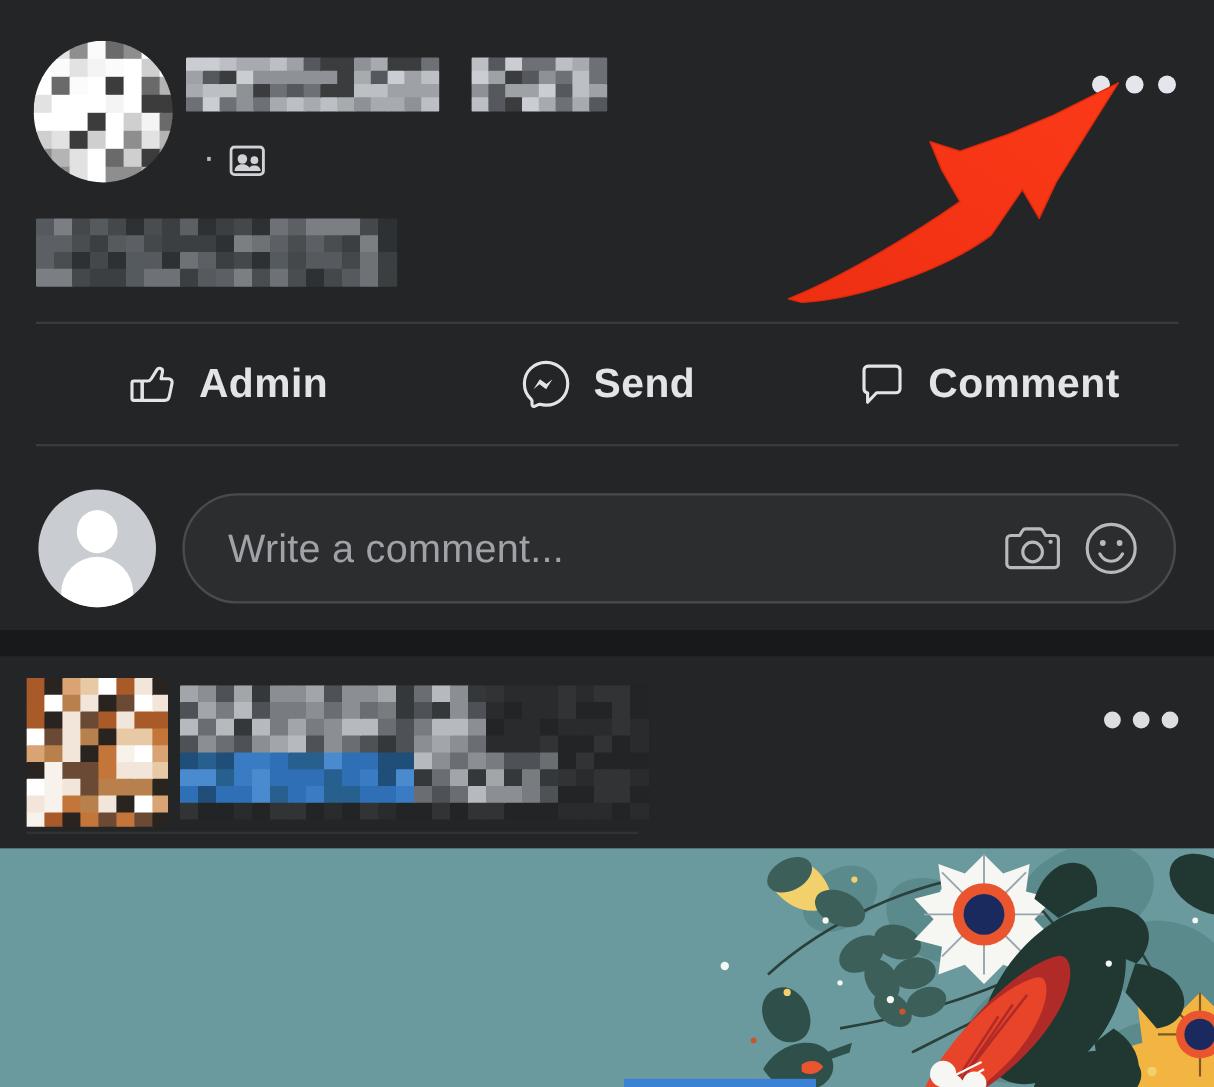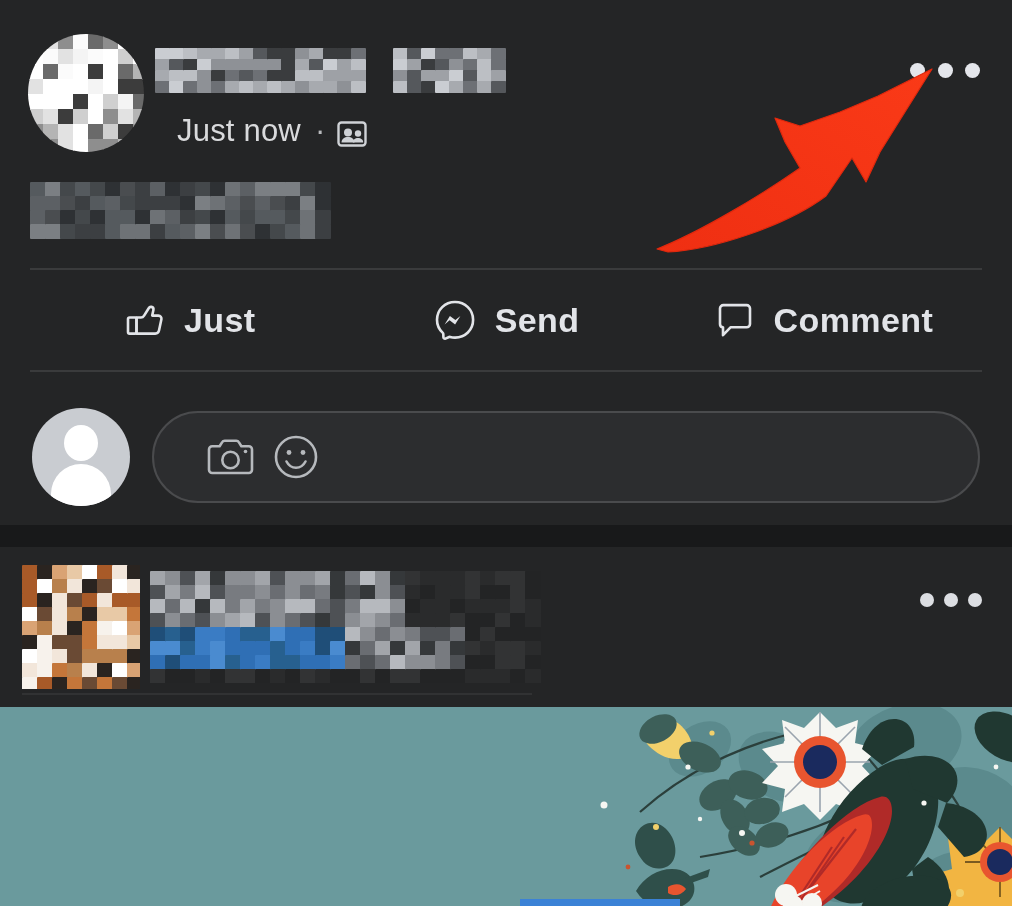--- a/index.html
+++ b/index.html
@@ -460,21 +460,20 @@
             <span class="blurpatch" style="left:322px;top:22px;width:15px;height:12px;background:#bcbfc4"></span>
             <span class="blurpatch" style="left:322px;top:33px;width:15px;height:12px;background:#a7aaaf"></span>
             <span class="blurpatch" style="left:336px;top:0px;width:15px;height:12px;background:#6d7075"></span>
             <span class="blurpatch" style="left:336px;top:11px;width:15px;height:12px;background:#6d7075"></span>
             <span class="blurpatch" style="left:336px;top:22px;width:15px;height:12px;background:#9ea1a6"></span>
             <span class="blurpatch" style="left:336px;top:33px;width:15px;height:12px;background:#55585c"></span>
           </div>
       </div>
 
       <div class="meta-row">
-        <span class="timestamp">Just now</span>
         <span class="dot-sep">·</span>
         <span class="audience-icon">
           <svg width="30" height="26" viewBox="0 0 30 26">
             <rect x="1.5" y="1.5" width="27" height="23" rx="3" ry="3" fill="none" stroke="#cfd2d6" stroke-width="2.4"></rect>
             <circle cx="11" cy="11.5" r="4" fill="#cfd2d6"></circle>
             <path d="M4.5 21.5c0-3.6 2.9-5.6 6.5-5.6s6.5 2 6.5 5.6z" fill="#cfd2d6"></path>
             <circle cx="21" cy="12.5" r="3.2" fill="#cfd2d6"></circle>
             <path d="M15.8 21.5c0-3 2.3-4.6 5.2-4.6s5.2 1.6 5.2 4.6z" fill="#cfd2d6"></path>
           </svg>
         </span>
@@ -576,21 +575,21 @@
 
       <div class="action-btn">
         <span class="glyph">
           <svg width="44" height="44" viewBox="0 0 44 44">
             <path d="M14.5 19.5h4.5c1.4 0 2.3-.6 3.1-1.9l4.6-7.4c.6-1 1.5-1.5 2.6-1.3
                      1.5.3 2.4 1.6 2.1 3.1l-1.2 5.6h6.2c2 0 3.4 1.8 3 3.7l-2.4 11.3
                      c-.4 1.8-1.9 3-3.7 3H14.5z" fill="none" stroke="#e2e4e8" stroke-width="2.6" stroke-linejoin="round"></path>
             <rect x="6" y="19.5" width="8.5" height="16.1" rx="1.6" fill="none" stroke="#e2e4e8" stroke-width="2.6"></rect>
           </svg>
         </span>
-        <span class="act-label">Just</span>
+        <span class="act-label">Admin</span>
       </div>
 
       <div class="action-btn">
         <span class="glyph">
           <svg width="44" height="44" viewBox="0 0 44 44">
             <path d="M22 4C11.9 4 4 11.6 4 21.8c0 5.3 2.2 9.9 5.8 13.1.3.3.5.7.5 1.1l.1 3.3
                      c0 1 1.1 1.7 2 1.3l3.7-1.6c.3-.1.7-.2 1-.1 1.6.5 3.3.7 5 .7
                      10.1 0 18-7.6 18-17.8S32.1 4 22 4z" fill="none" stroke="#e2e4e8" stroke-width="2.6"></path>
             <path d="M11.6 26.4l5.3-8.4 5.5 4.1 5-4.1-5.3 8.4-5.5-4.1z" fill="#e2e4e8"></path>
           </svg>
@@ -611,20 +610,21 @@
 
     <div class="divider bot-div"></div>
 
     <div class="composer">
       <div class="composer-avatar">
         <span class="ca-head"></span>
         <span class="ca-body"></span>
       </div>
 
       <div class="composer-field">
+        <span class="composer-placeholder">Write a comment...</span>
 
         <span class="composer-icon">
           <svg width="50" height="44" viewBox="0 0 50 44">
             <path d="M3 14.5c0-1.8 1.4-3.2 3.2-3.2h7.4l2.6-4.2c.5-.9 1.5-1.4 2.5-1.4h11.6
                      c1 0 2 .5 2.5 1.4l2.6 4.2h7.4c1.8 0 3.2 1.4 3.2 3.2v20.3
                      c0 1.8-1.4 3.2-3.2 3.2H6.2A3.2 3.2 0 0 1 3 34.8z" fill="none" stroke="#b6b9bd" stroke-width="2.6" stroke-linejoin="round"></path>
             <circle cx="24.5" cy="25" r="8.2" fill="none" stroke="#b6b9bd" stroke-width="2.6"></circle>
             <circle cx="39.5" cy="16.5" r="1.8" fill="#b6b9bd"></circle>
           </svg>
         </span>

